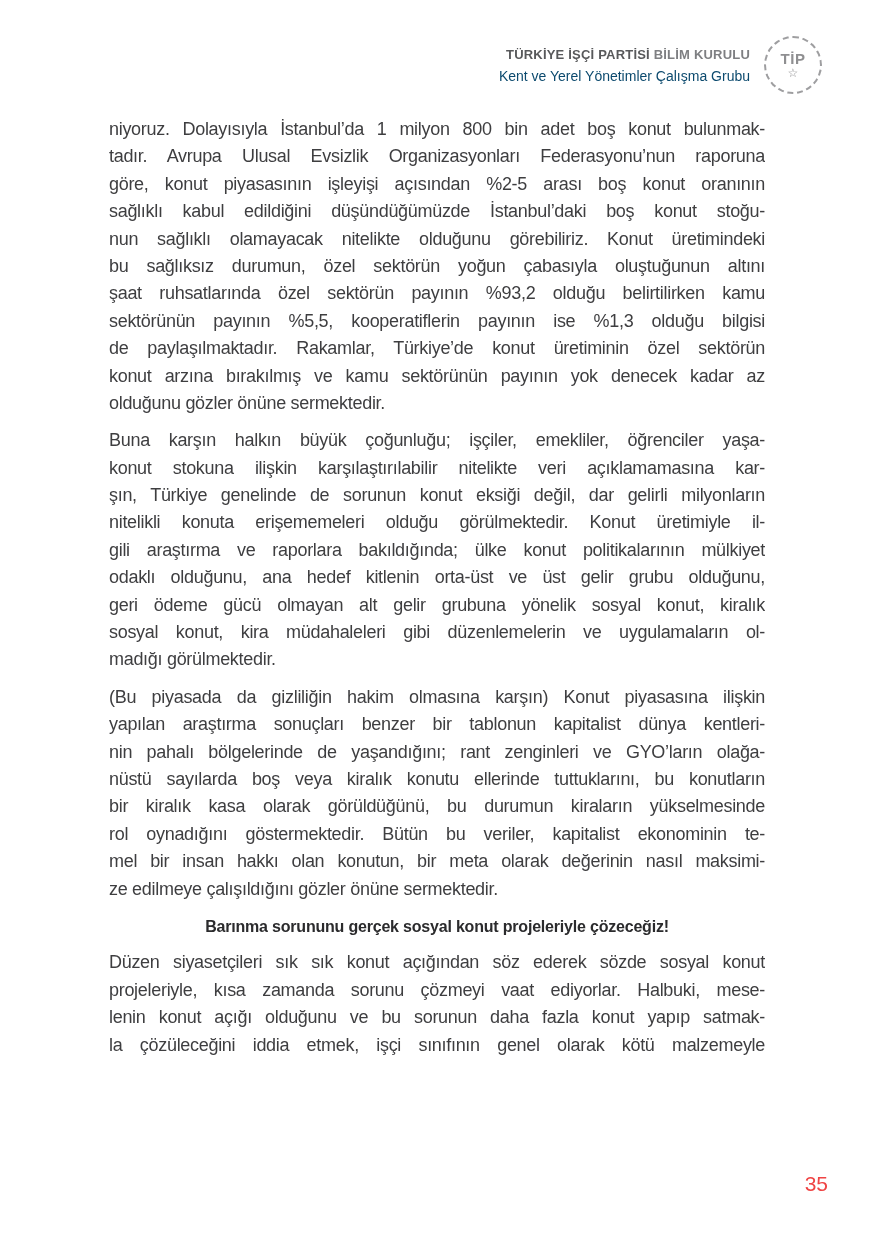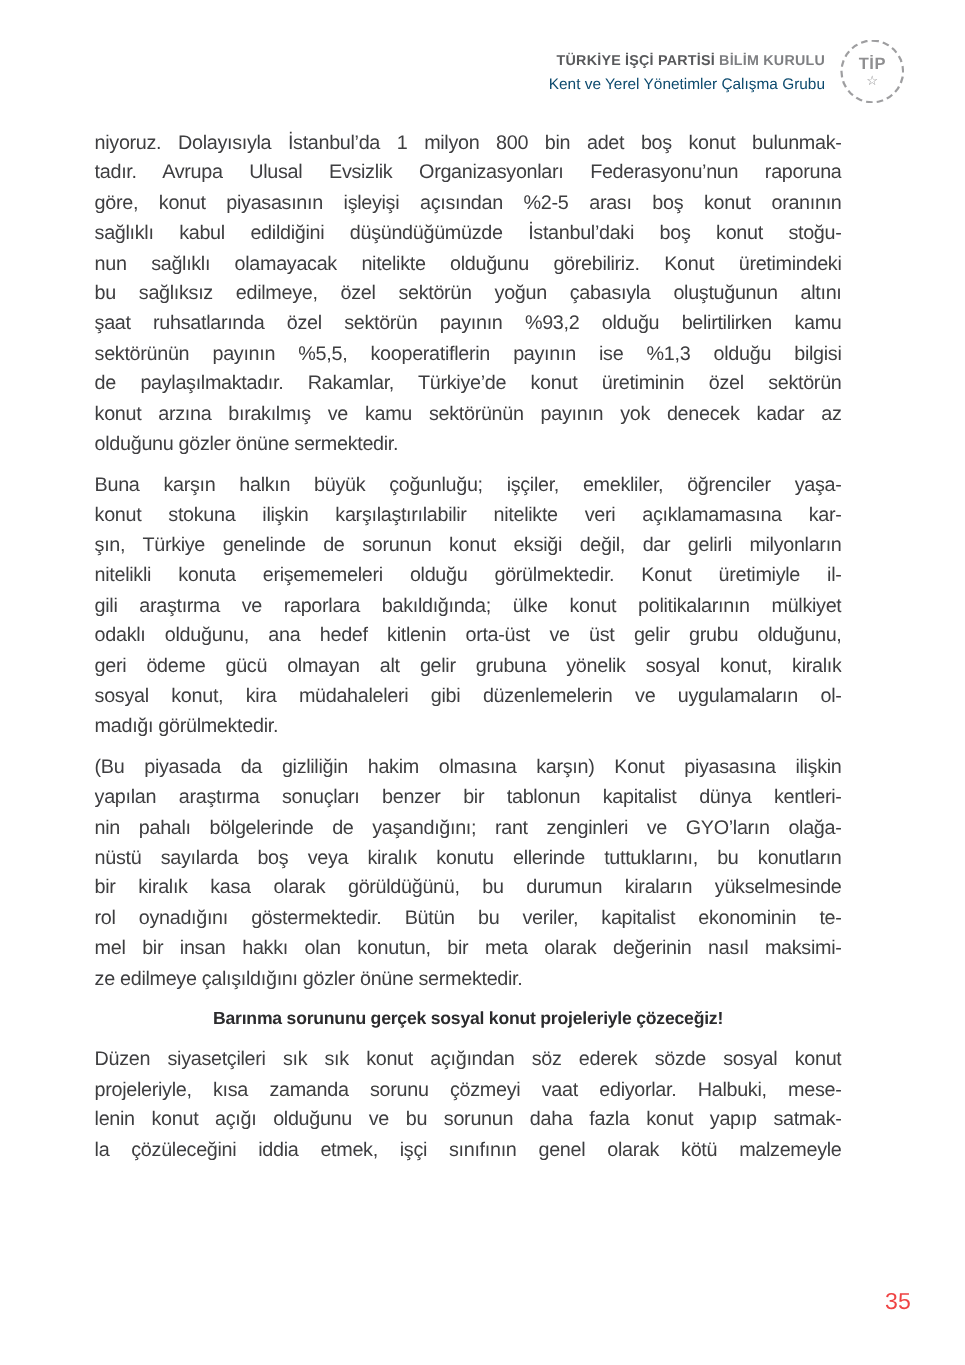--- a/index.html
+++ b/index.html
@@ -27,21 +27,21 @@
     border: 2px dashed #9e9ea0; border-radius: 50%;
     display: flex; flex-direction: column; align-items: center; justify-content: center;
     color: #8f8f91; flex: 0 0 auto; text-align: right;
   }
   .tip-logo-text { font-weight: 700; font-size: 15px; letter-spacing: 0.5px; line-height: 1; }
   .star-icon { font-size: 12px; line-height: 1; margin-top: 1px; }
 
   
   .document-body {
     margin-top: 22px;
-    padding: 0 112px 0 86px;
+    padding: 0 112px 0 109px;
     font-size: 18px;
     color: #3e3e40;
     letter-spacing: -0.3px;
   }
   .paragraph { margin: 0 0 10px 0; }
   .text-line {
     text-align: justify;
     text-align-last: justify;
     height: 27.4px; line-height: 27.4px;
     overflow: hidden;
@@ -77,21 +77,21 @@
   </div>
 
   <div class="document-body">
 
   <div class="paragraph">
         <div class="text-line">niyoruz. Dolayısıyla İstanbul’da 1 milyon 800 bin adet boş konut bulunmak-</div>
         <div class="text-line">tadır. Avrupa Ulusal Evsizlik Organizasyonları Federasyonu’nun raporuna</div>
         <div class="text-line">göre, konut piyasasının işleyişi açısından %2-5 arası boş konut oranının</div>
         <div class="text-line">sağlıklı kabul edildiğini düşündüğümüzde İstanbul’daki boş konut stoğu-</div>
         <div class="text-line">nun sağlıklı olamayacak nitelikte olduğunu görebiliriz. Konut üretimindeki</div>
-        <div class="text-line">bu sağlıksız edilmeye, özel sektörün yoğun çabasıyla oluştuğunun altını</div>
+        <div class="text-line">bu sağlıksız durumun, özel sektörün yoğun çabasıyla oluştuğunun altını</div>
         <div class="text-line">şaat ruhsatlarında özel sektörün payının %93,2 olduğu belirtilirken kamu</div>
         <div class="text-line">sektörünün payının %5,5, kooperatiflerin payının ise %1,3 olduğu bilgisi</div>
         <div class="text-line">de paylaşılmaktadır. Rakamlar, Türkiye’de konut üretiminin özel sektörün</div>
         <div class="text-line">konut arzına bırakılmış ve kamu sektörünün payının yok denecek kadar az</div>
         <div class="text-line line-last">olduğunu gözler önüne sermektedir.</div>
       </div>
       <div class="paragraph">
         <div class="text-line">Buna karşın halkın büyük çoğunluğu; işçiler, emekliler, öğrenciler yaşa-</div>
         <div class="text-line">konut stokuna ilişkin karşılaştırılabilir nitelikte veri açıklamamasına kar-</div>
         <div class="text-line">şın, Türkiye genelinde de sorunun konut eksiği değil, dar gelirli milyonların</div>

